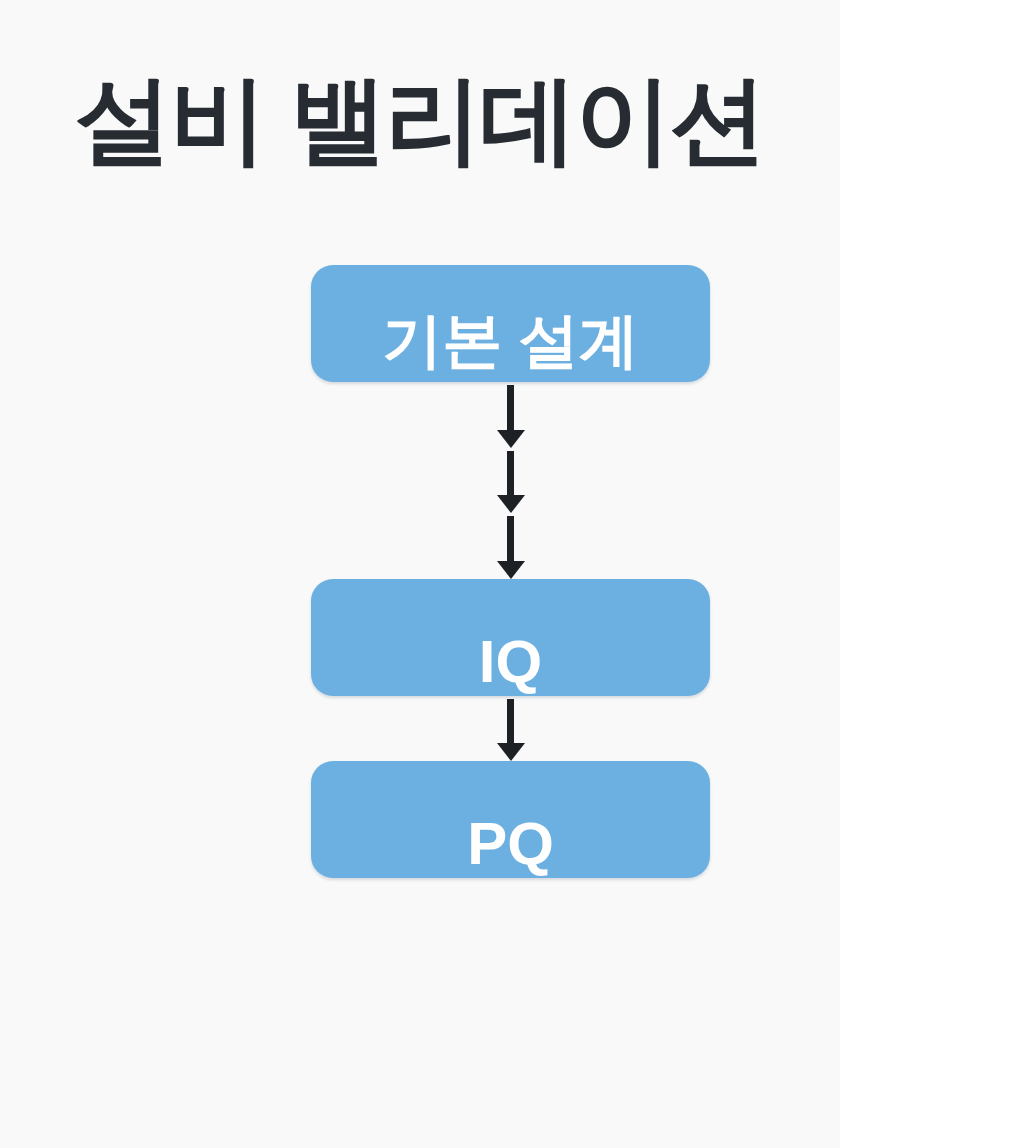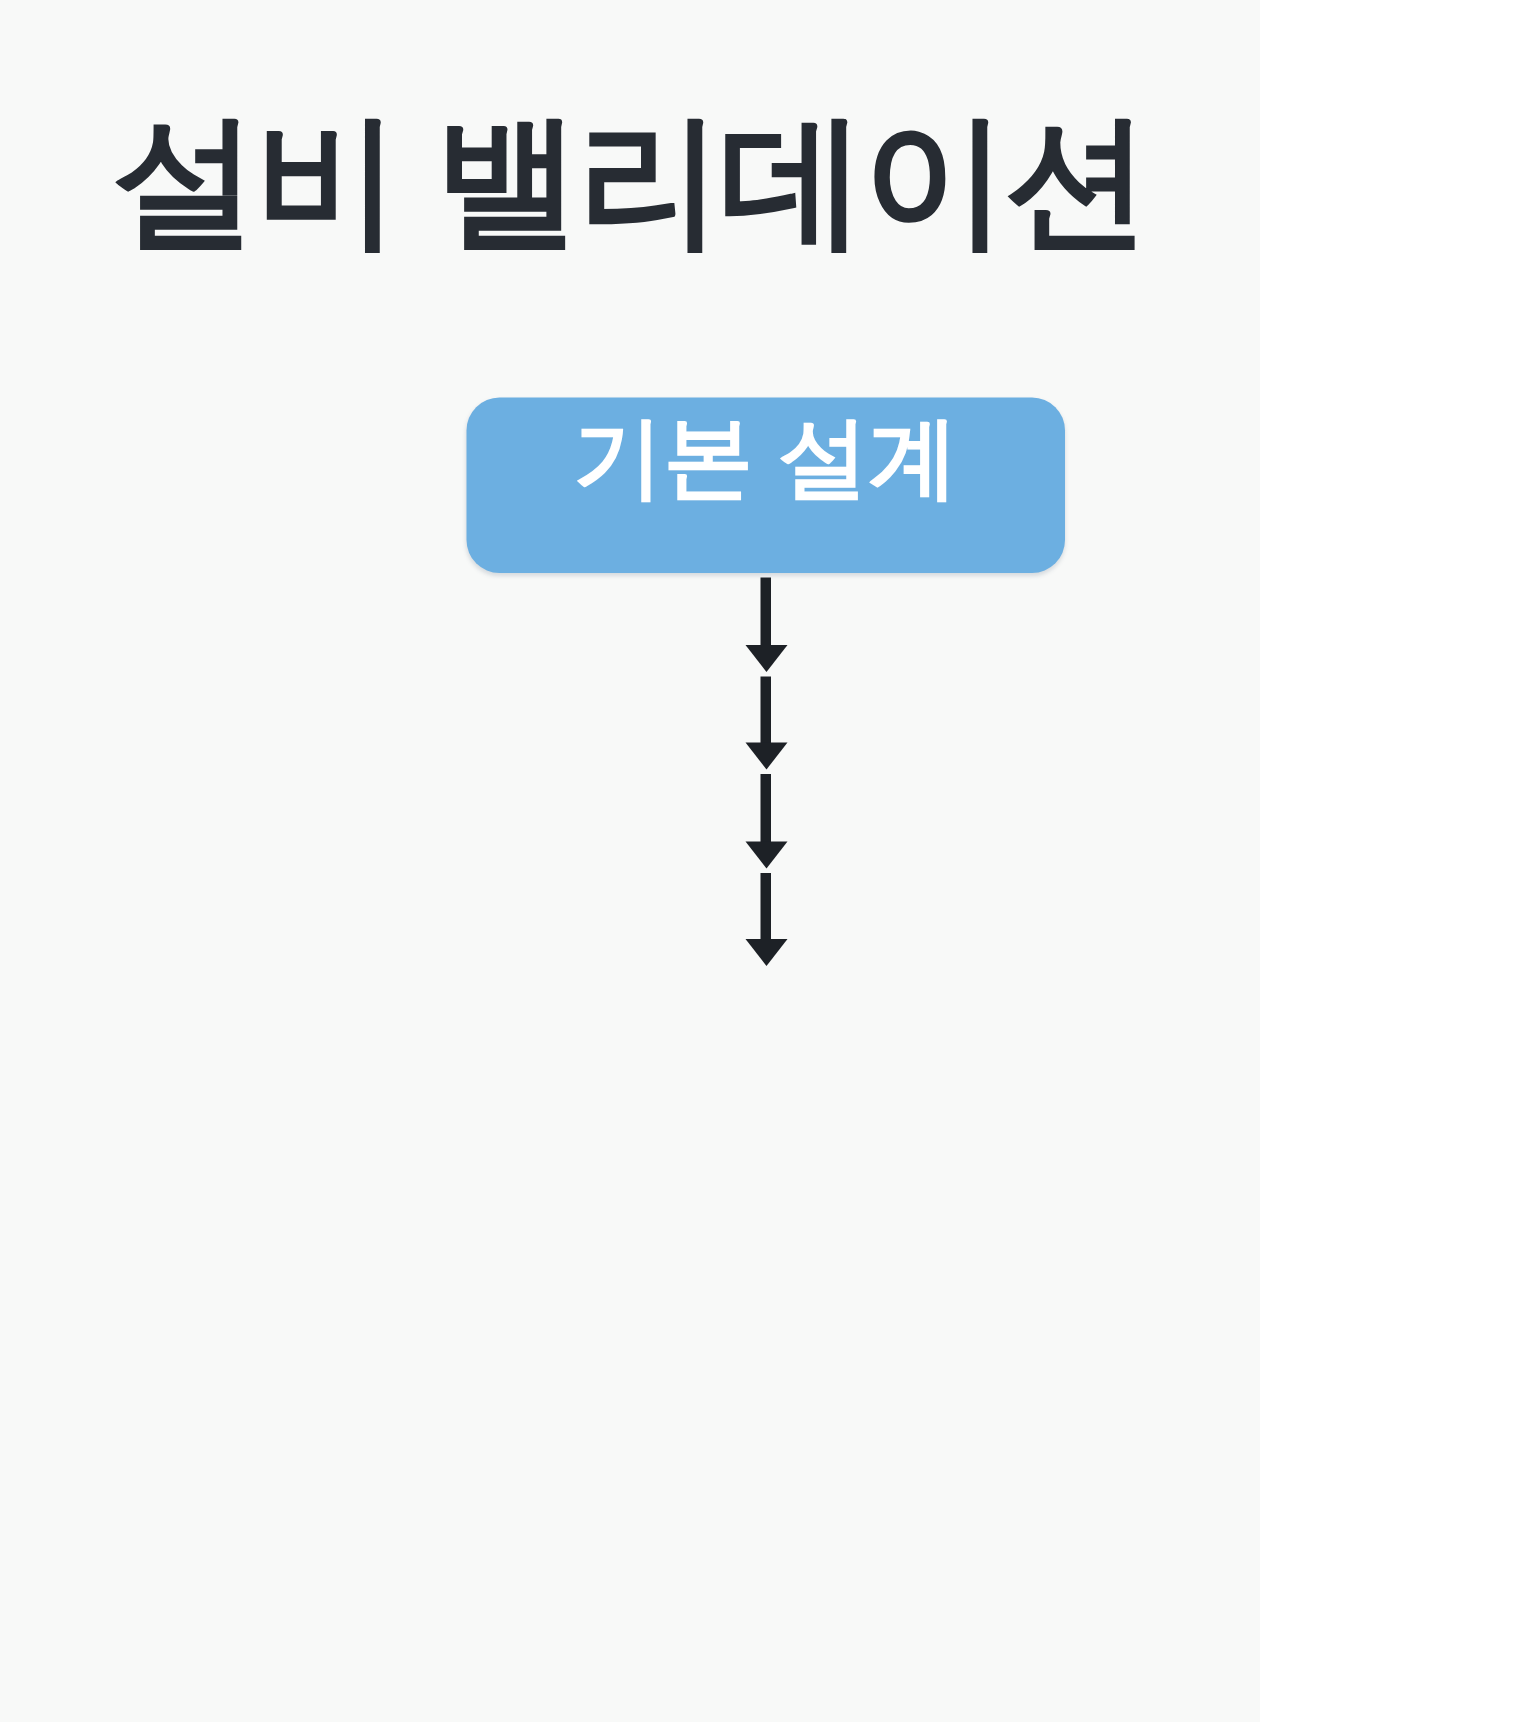--- a/index.html
+++ b/index.html
@@ -35,21 +35,21 @@
     display: flex;
     flex-direction: column;
     align-items: center;
   }
   .box {
     width: 100%;
     height: 117px;
     background: var(--box-fill, #6cafe1);
     border-radius: 22px;
     display: flex;
-    align-items: flex-start;
+    align-items: flex-end;
     justify-content: center;
     color: var(--box-text, #ffffff);
     font-size: 60px;
     font-weight: 700;
     box-shadow: 0 2px 3px rgba(90, 110, 130, 0.22);
     box-sizing: border-box;
   }
   .arrow {
     height: 65.5px;
     display: flex;
@@ -95,21 +95,27 @@
       <div class="shaft"></div>
       <div class="head"></div>
     </div>
 
 
     <div class="arrow">
       <div class="shaft"></div>
       <div class="head"></div>
     </div>
 
+    <div class="box">
+      <span>IQ</span>
+    </div>
 
     <div class="arrow">
       <div class="shaft"></div>
       <div class="head"></div>
     </div>
 
+    <div class="box">
+      <span>PQ</span>
+    </div>
 
   </div>
 </div>
 
 </body></html>

